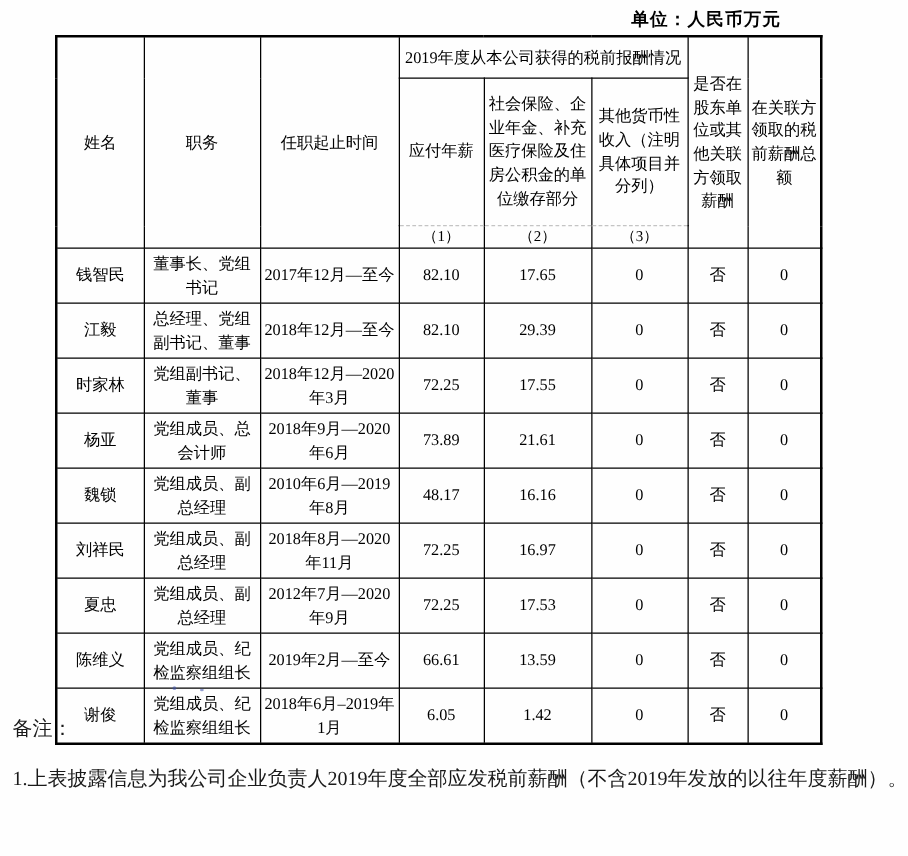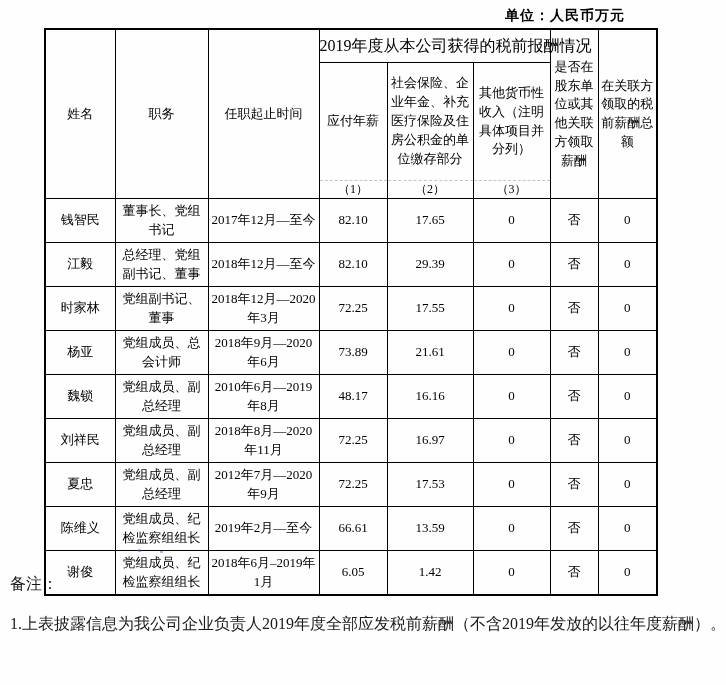--- a/index.html
+++ b/index.html
@@ -12,21 +12,21 @@
   }
   table.pay-table{
     position:absolute;top:28px;left:44px;width:612px;
     border-collapse:collapse;table-layout:fixed;border:2px solid #000;
   }
   table.pay-table td{
     border:1px solid #000;text-align:center;vertical-align:middle;
     font-size:13px;line-height:1.45;padding:2px 2px;word-break:break-all;
   }
   tr.h1 td{height:32px;}
-  tr.h1 td.group-cell{font-size:16px;white-space:nowrap;padding:0;}
+  tr.h1 td.group-cell{font-size:13px;white-space:nowrap;padding:0;}
   tr.h2 td{height:113px;border-bottom:1px dashed #c4c4c4;}
   tr.h3 td{height:14px;border-top:1px dashed #c4c4c4;font-size:12px;padding:0;}
   tr.data td{height:39px;}
   td.pos{text-align:left;padding:2px 5px;margin-top:28px;}
   td.narrow{padding:2px 4px;margin-left:20px;}
   .notes{position:absolute;left:10px;top:572px;font-size:16px;color:#1a1a1a;}
   .notes p{margin:0 0 17px 0;line-height:23px;}
   .artifact{position:absolute;border-radius:50%;background:rgba(60,80,170,0.55);}
   .artifact.a1{left:138px;top:549px;width:3px;height:3px;}
   .artifact.a2{left:160px;top:551px;width:3px;height:2px;}

